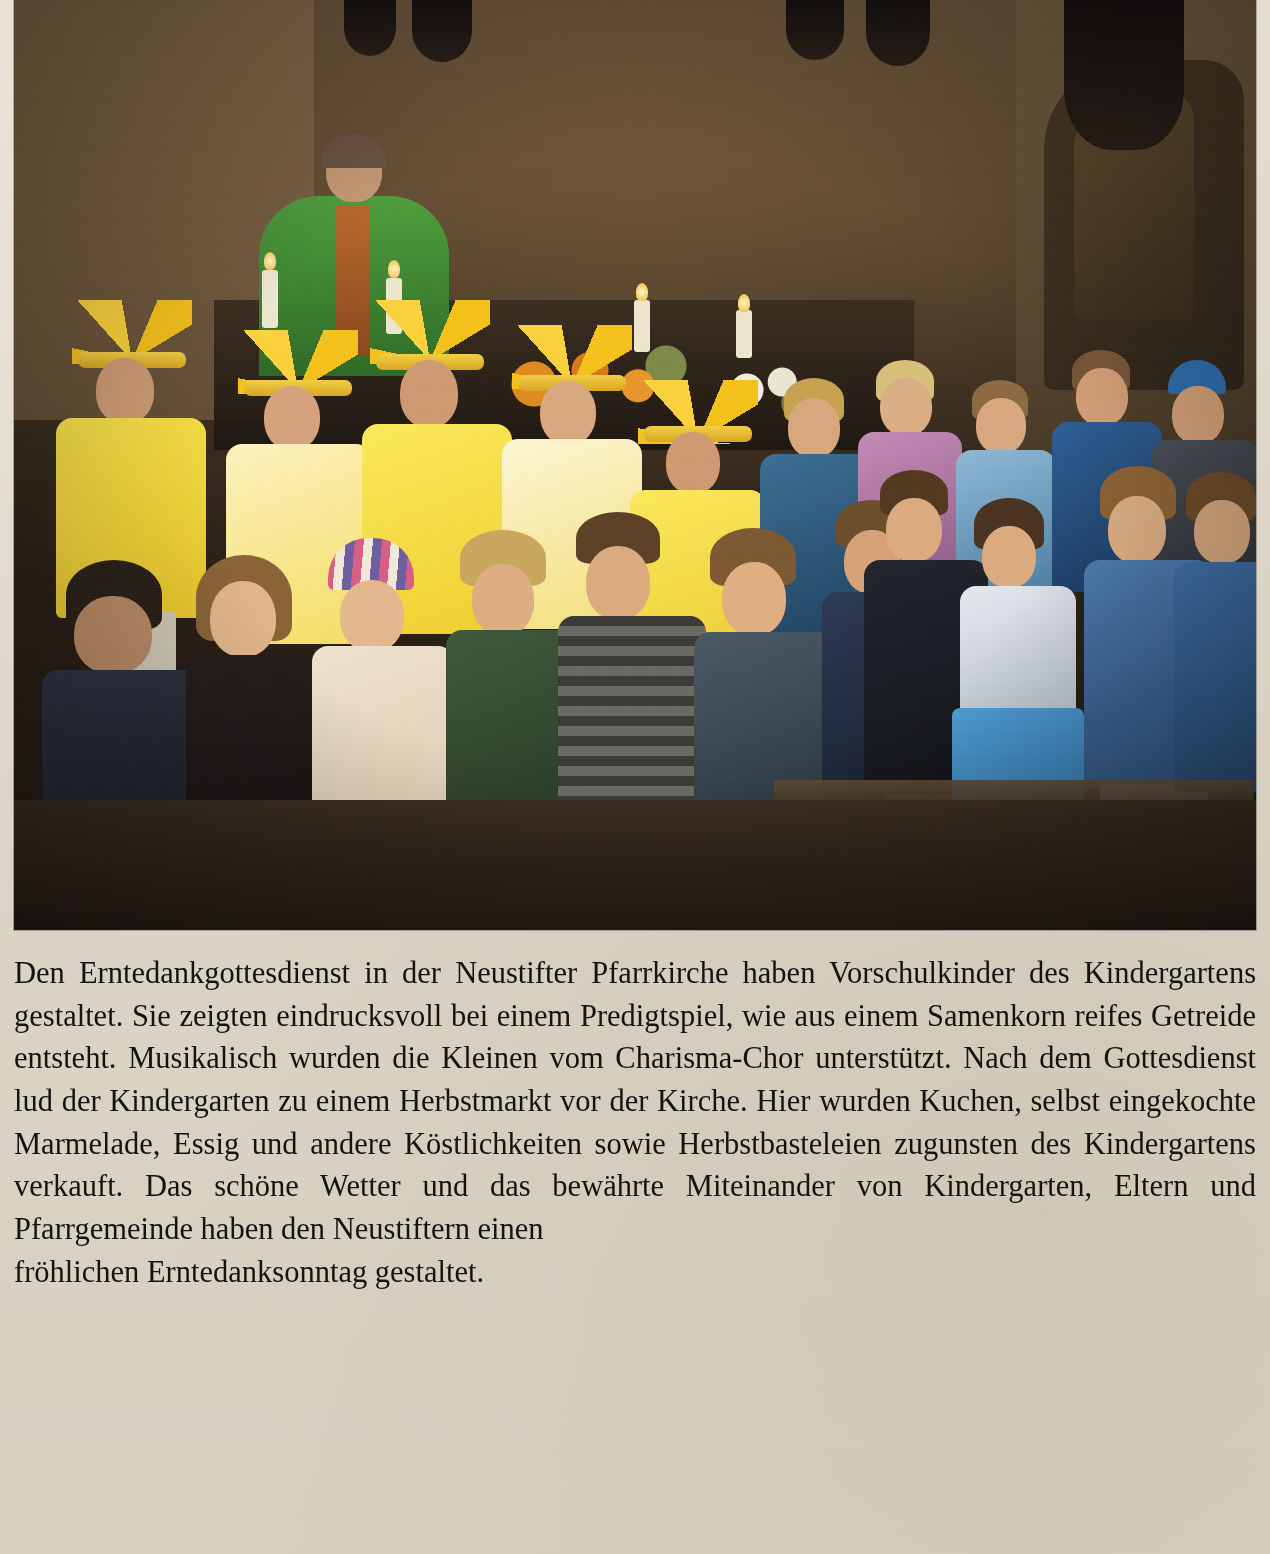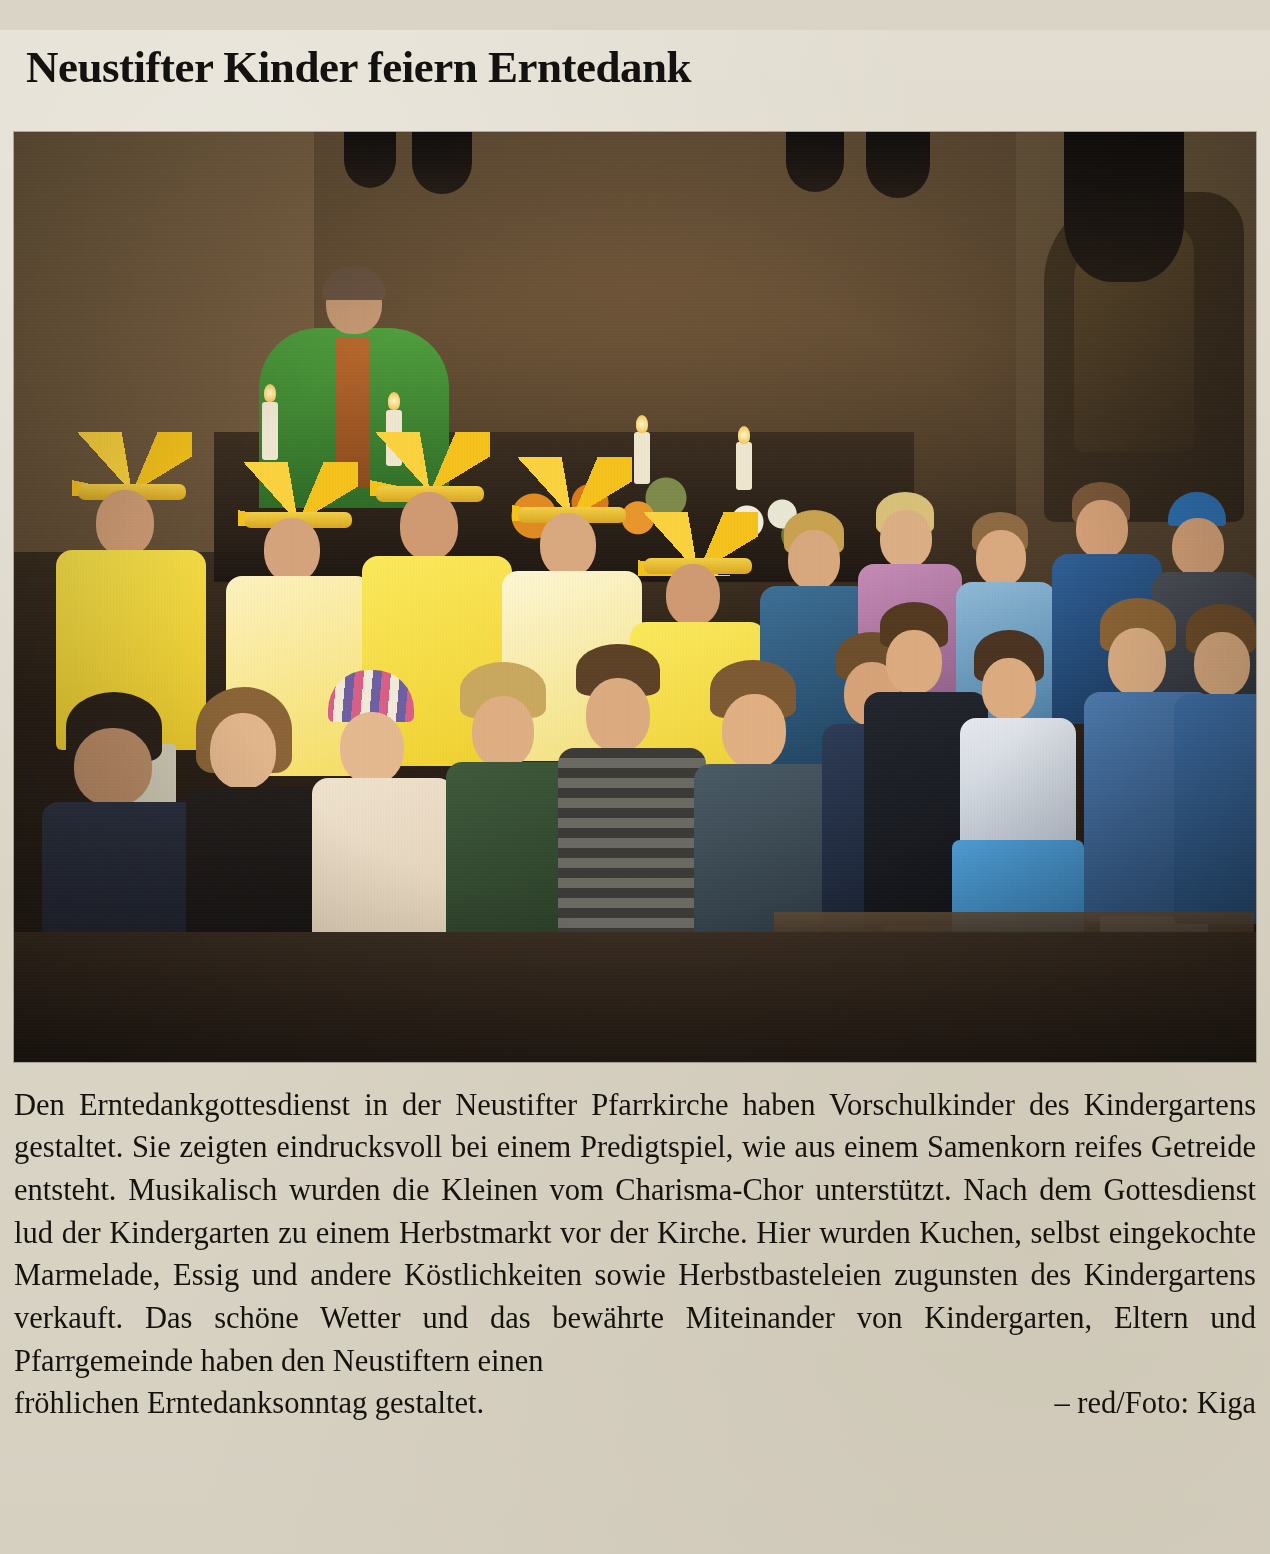--- a/index.html
+++ b/index.html
@@ -167,21 +167,20 @@
     display: flex;
     justify-content: space-between;
     align-items: baseline;
   }
 </style>
 </head>
 <body>
 
 <div class="page">
 
-  <h1 class="headline">Neustifter Kinder feiern Erntedank</h1>
 
   <div class="photo-wrap">
     <div class="photo">
 
       <div class="wall-left"></div>
       <div class="wall-right"></div>
       <div class="arch"></div>
       <div class="arch2"></div>
 
       <div class="hang" style="left:330px;top:0;width:52px;height:56px;"></div>
@@ -359,17 +358,16 @@
 
       <div class="photo-vignette"></div>
       <div class="photo-grain"></div>
     </div>
   </div>
 
   <div class="caption">
     <span class="caption-body">Den Erntedankgottesdienst in der Neustifter Pfarrkirche haben Vorschulkinder des Kindergartens gestaltet. Sie zeigten eindrucksvoll bei einem Predigtspiel, wie aus einem Samenkorn reifes Getreide entsteht. Musikalisch wurden die Kleinen vom Charisma-Chor unterstützt. Nach dem Gottesdienst lud der Kindergarten zu einem Herbstmarkt vor der Kirche. Hier wurden Kuchen, selbst eingekochte Marmelade, Essig und andere Köstlichkeiten sowie Herbstbasteleien zugunsten des Kindergartens verkauft. Das schöne Wetter und das bewährte Miteinander von Kindergarten, Eltern und Pfarrgemeinde haben den Neustiftern einen</span>
     <div class="lastline">
       <span>fröhlichen Erntedanksonntag gestaltet.</span>
-      <span>– red/Foto: Kiga</span>
     </div>
   </div>
 
 </div>
 
 </body></html>

